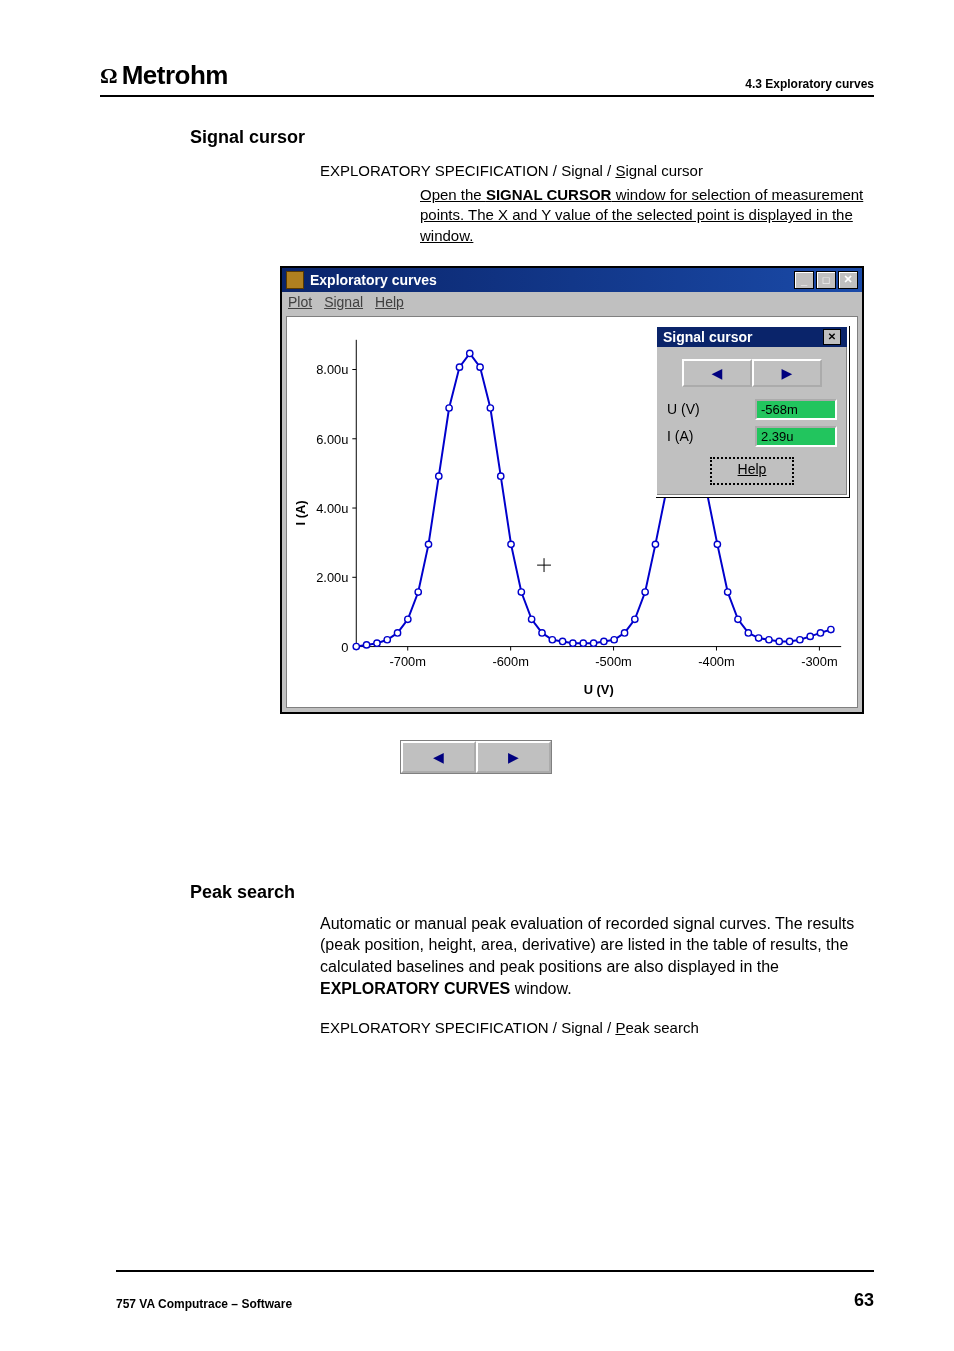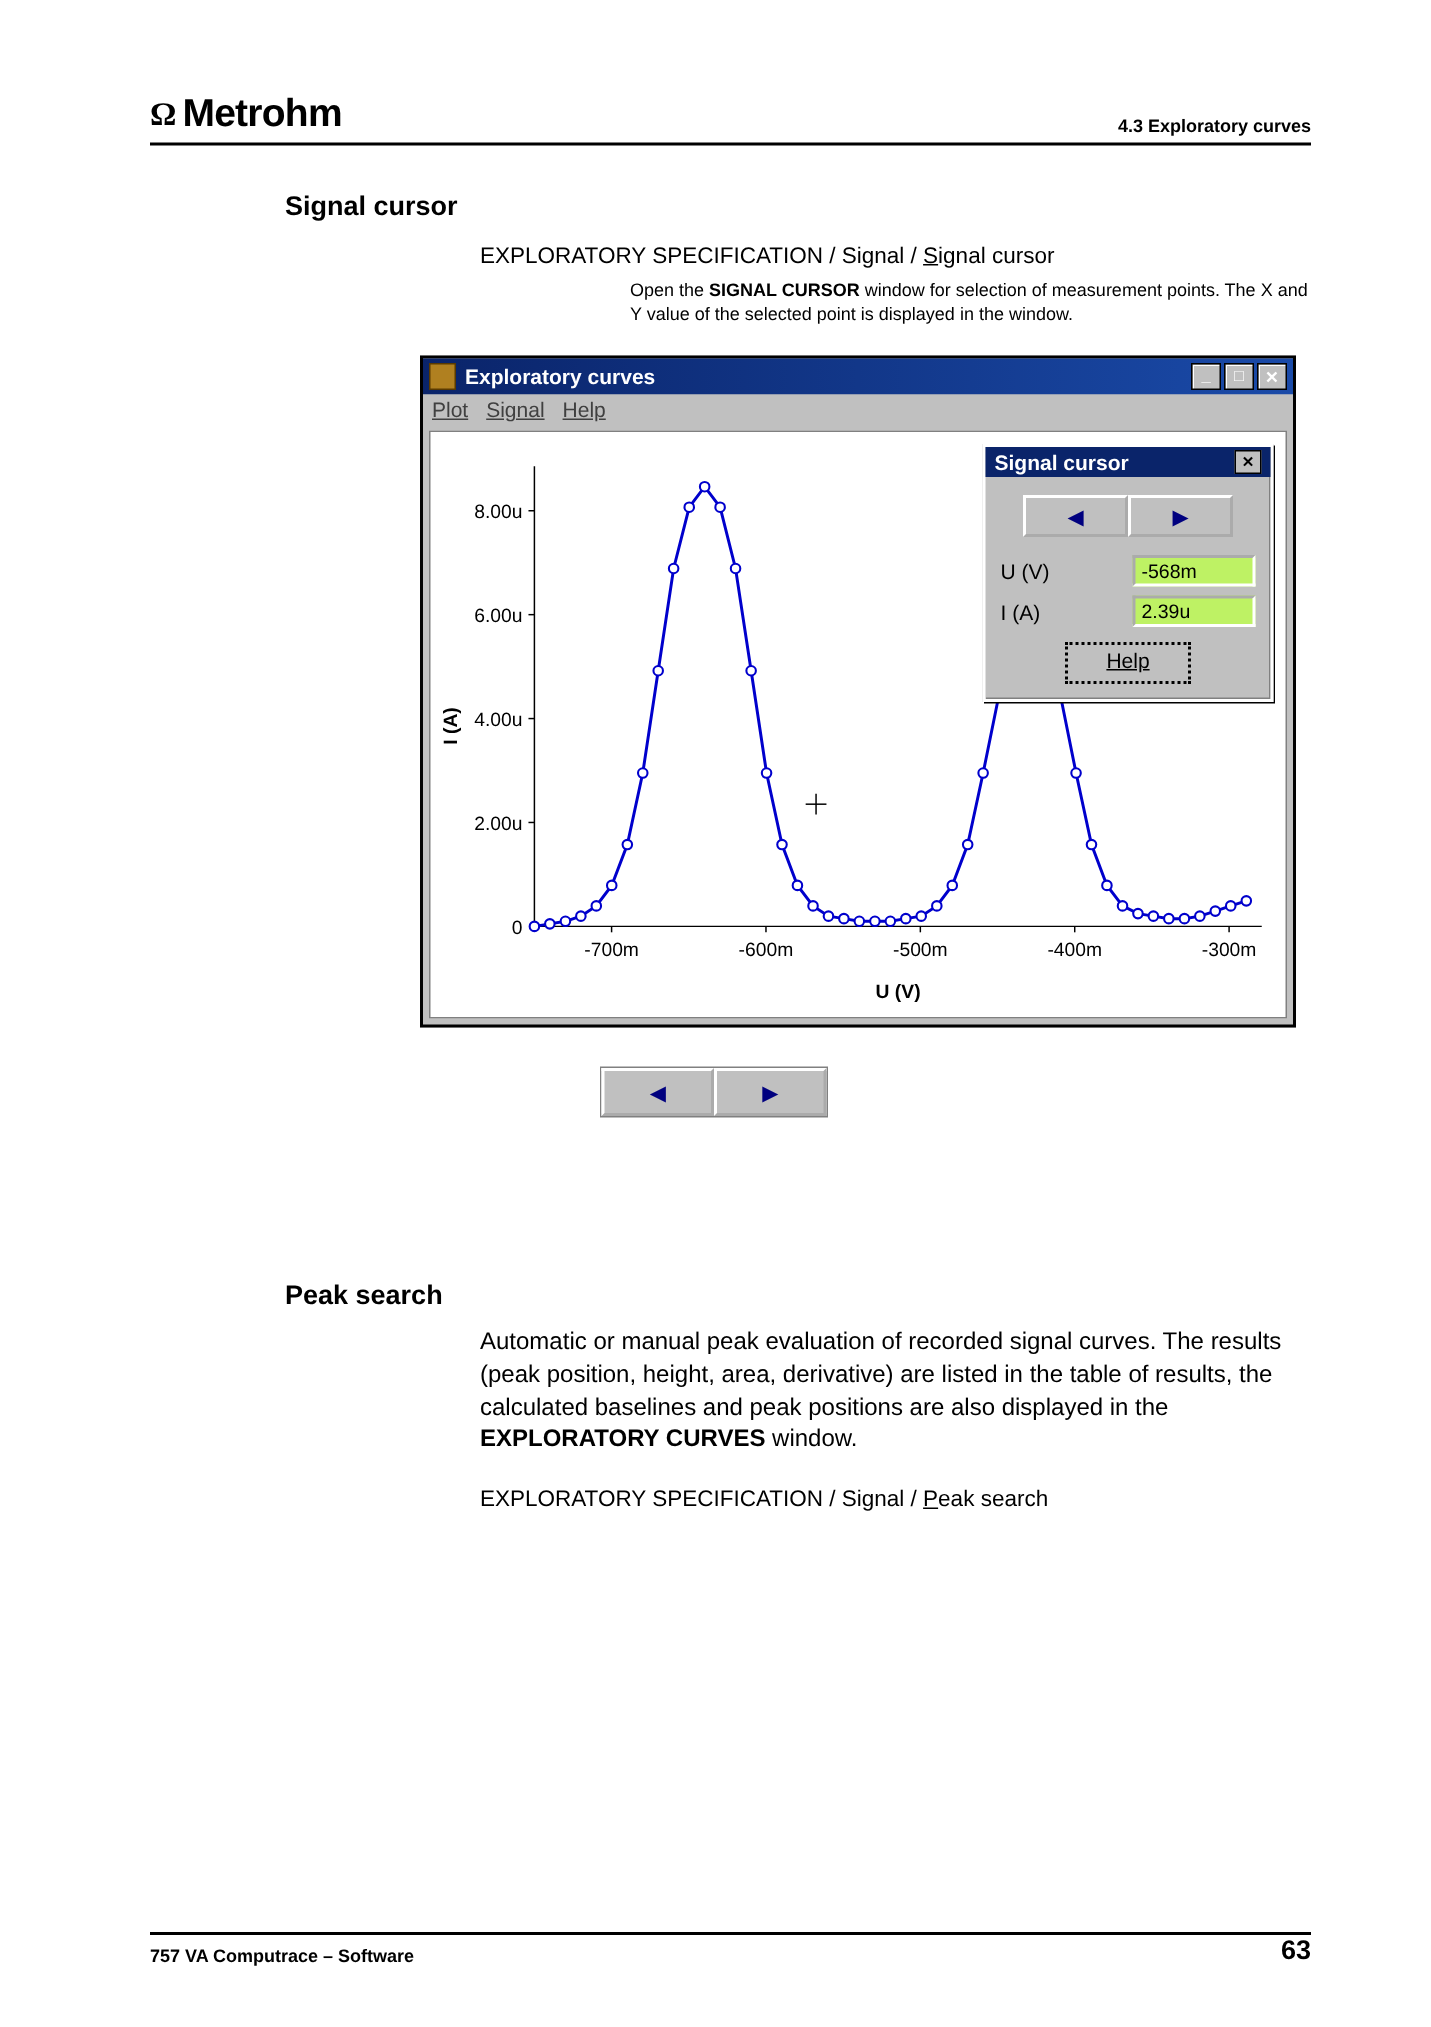--- a/index.html
+++ b/index.html
@@ -35,24 +35,25 @@
     margin: 20px 0 10px 90px;
     font-family: Arial, sans-serif;
   }
   .breadcrumb {
     font-size: 15px;
     font-weight: normal;
     margin: 14px 0 6px 220px;
   }
   .breadcrumb .under { text-decoration: underline; }
   .body-text {
-    font-size: 12px;
+    font-size: 15px;
     line-height: 1.35;
     margin-left: 320px;
     margin-bottom: 20px;
+    text-decoration: underline;
   }
   .body-text-wide {
     font-size: 16px;
     line-height: 1.35;
     margin-left: 220px;
     margin-bottom: 20px;
   }
   .scbold { font-weight: bold; }
 
   
@@ -112,43 +113,43 @@
   }
   .sub-body { padding:6px 10px 10px; }
   .arrow-row { display:flex; gap:0; margin:6px auto 12px; width:140px;}
   .arrow-btn {
     flex:1; height:24px; border:2px outset #fff; background:#c0c0c0;
     display:flex;align-items:center;justify-content:center; color:#00007f; font-size:14px;
   }
   .val-row { display:flex; justify-content:space-between; align-items:center; margin:6px 0;}
   .val-label { font-size:14px;}
   .val-input {
-    width:70px; background:#bef264; border:2px inset #fff; padding:1px 4px;
+    width:70px; background:#22c55e; border:2px inset #fff; padding:1px 4px;
     font-family:inherit; font-size:13px; text-align:left;
   }
   .help-btn {
     display:block; margin:10px auto 0; width:80px; height:24px;
     border:2px dotted #000; background:#c0c0c0; text-align:center;
     line-height:20px; font-size:14px;
   }
   .help-btn span { text-decoration: underline; }
 
   
   .arrows-figure {
     display:flex; margin:26px 0 8px 300px; width:150px; border:1px solid #808080;
   }
   .arrows-figure .arrow-btn { height:28px; }
   .arrows-caption {
     font-size:16px; line-height:1.35; margin-left:470px; margin-top:-40px; width:300px;
   }
 
   .footer {
-    position:absolute; bottom:40px; left:100px; right:80px;
+    position:absolute; bottom:40px; left:116px; right:80px;
     display:flex; justify-content:space-between; align-items:flex-end;
-    border-top:2px solid #000; padding-top:0;
+    border-top:2px solid #000; padding-top:18px;
   }
   .footer-left { font-size:12px; font-weight:bold;}
   .footer-right { font-size:18px; font-weight:bold;}
   .gap { height:80px; }
 </style>
 </head>
 <body>
 
 <div class="page">
   <div class="top-row">

